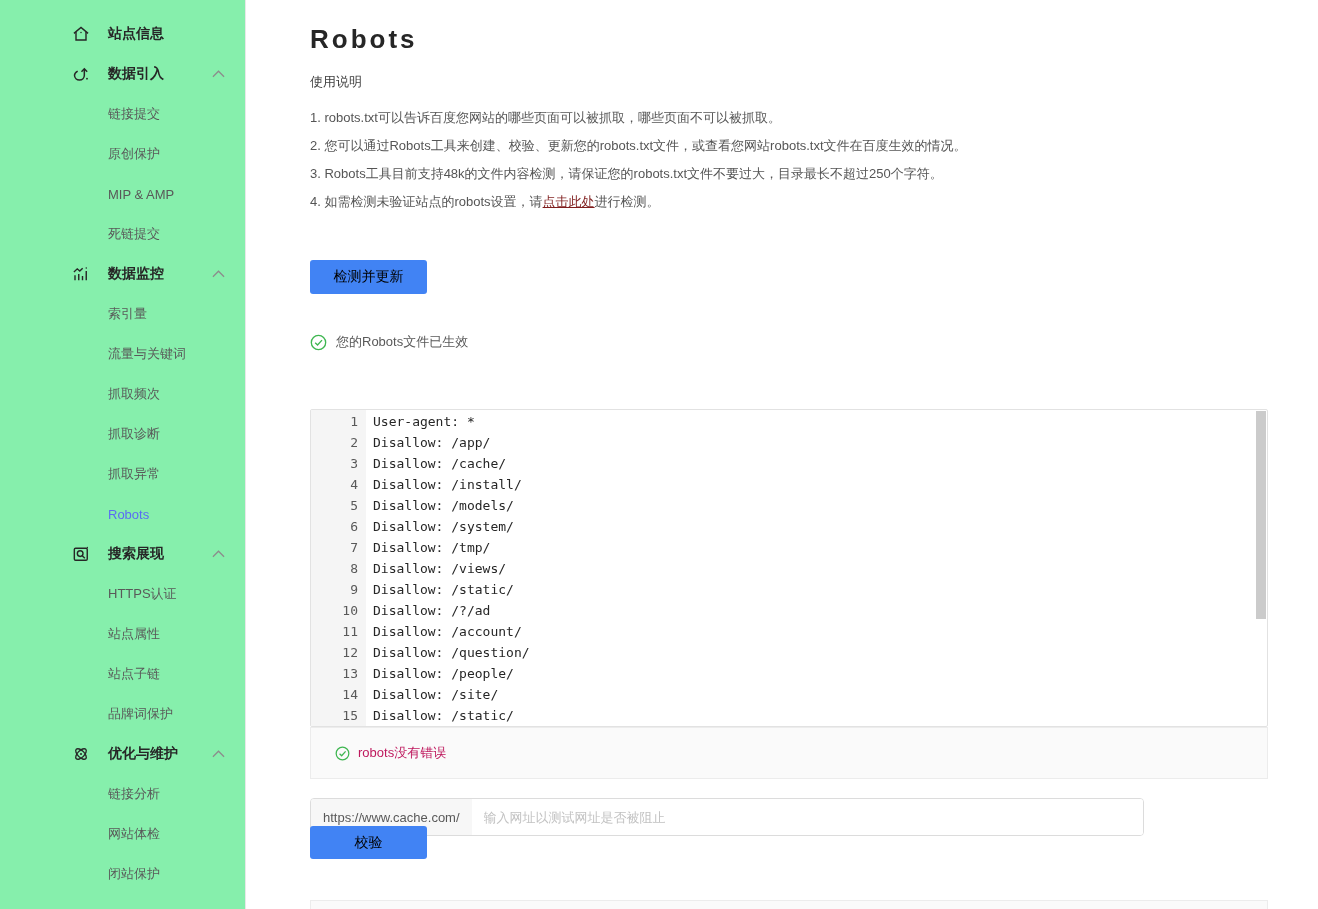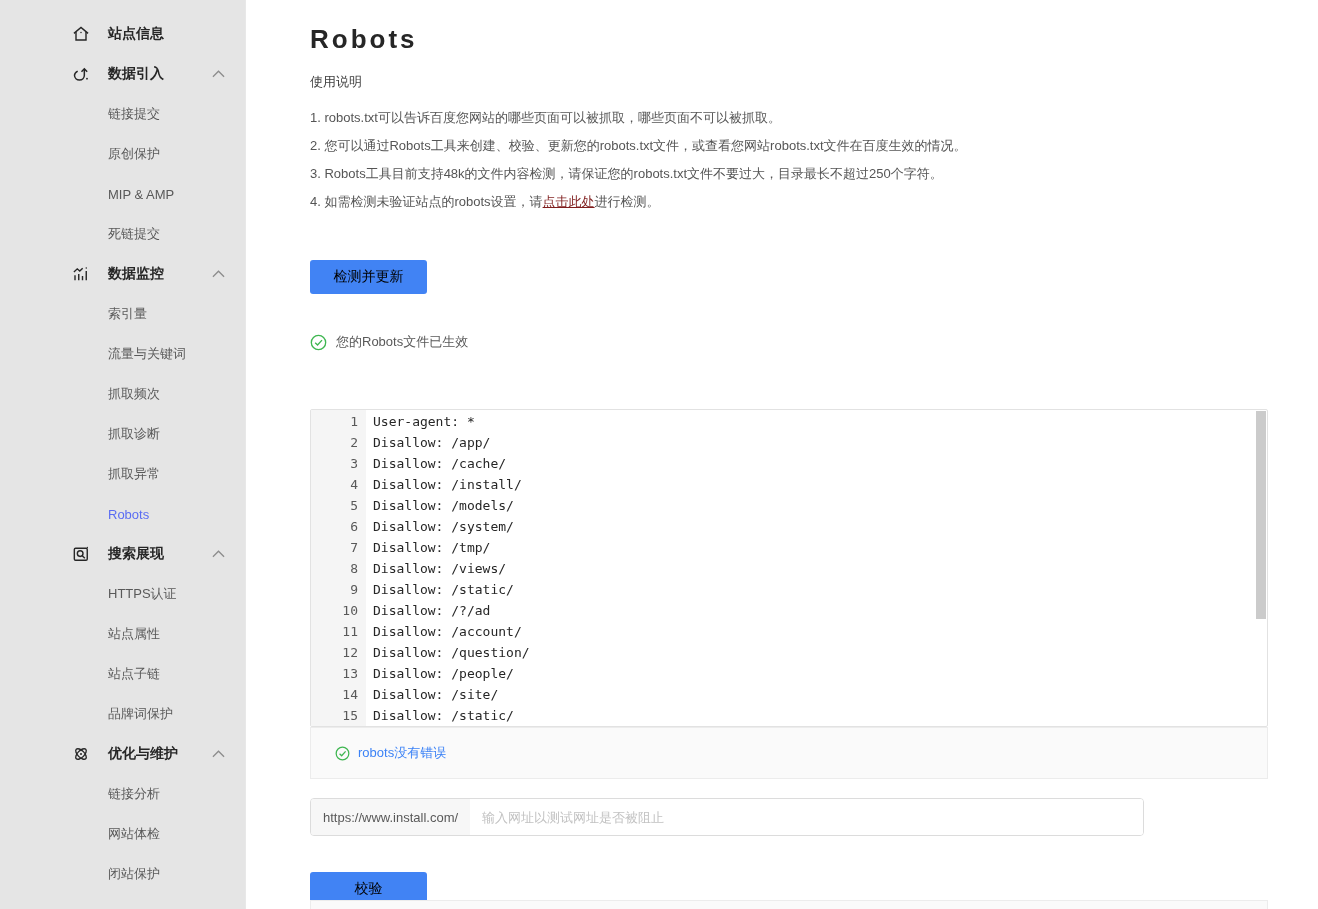--- a/index.html
+++ b/index.html
@@ -2,60 +2,60 @@
 <html><head>
 <meta charset="utf-8">
 <style>
   * { margin:0; padding:0; box-sizing:border-box; }
   html,body { width:1318px; height:909px; overflow:hidden; background:#fff;
     font-family:"Liberation Sans", sans-serif; }
   body { position:relative; }
 
   
   .sidebar { position:absolute; left:0; top:0; width:246px; height:909px;
-    border-right:1px solid #e8e8e8; background:#e5e5e5; padding-top:14px; }
+    border-right:1px solid #e8e8e8; background:#86efac; padding-top:14px; }
   .srow { height:40px; display:flex; align-items:center; padding-left:70px; cursor:pointer; }
   .srow .ic { width:22px; height:20px; display:flex; align-items:center; justify-content:center; margin-right:16px; }
   .sec-label { font-size:14px; font-weight:bold; color:#262626; }
   .chev { margin-left:auto; margin-right:20px; display:flex; align-items:center; }
   .sub { height:40px; display:flex; align-items:center; padding-left:108px;
     font-size:13px; color:#595959; cursor:pointer; }
   .sub.active { color:#5a6cf3; }
 
   
   .main { position:absolute; left:310px; top:0; width:958px; height:909px; }
   .page-title { position:absolute; top:24px; left:0; font-size:26px; font-weight:bold;
     letter-spacing:3px; color:#262626; }
   .usage { position:absolute; top:73px; left:0; font-size:13px; color:#404040; }
   .inst { position:absolute; left:0; font-size:13px; color:#555; }
   .inst a { color:#7f1d1d; text-decoration:underline; cursor:pointer; }
   .i0{top:109px} .i1{top:137px} .i2{top:165px} .i3{top:193px}
 
   .btn { background:#4183f4; color:#000000; font-size:14px; border:none; border-radius:3px;
     width:117px; height:34px; display:flex; align-items:center; justify-content:center; cursor:pointer; }
   .btn-update { position:absolute; top:260px; left:0; }
-  .btn-check  { position:absolute; top:872px; left:0; height:33px; }
+  .btn-check  { position:absolute; top:826px; left:0; height:33px; }
 
   .status-line { position:absolute; top:333px; left:0; display:flex; align-items:center;
     font-size:13px; color:#595959; }
   .status-line .ck { margin-right:9px; display:flex; }
 
   .codeblock { position:absolute; top:409px; left:0; width:958px; height:318px;
     border:1px solid #e2e2e2; border-radius:2px; background:#fff; overflow:hidden; }
   .gutter-bg { position:absolute; left:0; top:0; bottom:0; width:55px; background:#f5f5f5; }
   .code-rows { position:absolute; left:0; top:1px; right:12px; }
   .code-row { display:flex; height:21px; line-height:21px;
     font-family:"DejaVu Sans Mono", monospace; font-size:13px; }
   .code-no { width:55px; text-align:right; padding-right:8px; color:#595959; }
   .code-text { padding-left:7px; color:#262626; white-space:pre; }
   .vscroll { position:absolute; right:1px; top:1px; width:10px; height:208px; background:#cbcbcb; }
 
   .nobar { position:absolute; top:727px; left:0; width:958px; height:52px;
     background:#fafafa; border:1px solid #ececec; display:flex; align-items:center;
-    padding-left:24px; font-size:13px; color:#3b82f6; }
+    padding-left:24px; font-size:13px; color:#be185d; }
   .nobar .ck { margin-right:8px; display:flex; }
 
   .inputgroup { position:absolute; top:798px; left:0; width:834px; height:38px;
     border:1px solid #dcdcdc; border-radius:4px; background:#fff; display:flex; overflow:hidden; }
   .url-prefix { background:#f7f7f7; display:flex; align-items:center; padding:0 12px;
     font-size:13px; color:#595959; white-space:nowrap; }
   .url-input { flex:1; border:none; outline:none; font-size:13px; color:#333; padding:0 12px;
     font-family:"Liberation Sans", sans-serif; }
   .url-input::placeholder { color:#c2c2c2; }
 
@@ -257,20 +257,20 @@
     <span class="ck">
       <svg width="15" height="15" viewBox="0 0 18 18" fill="none" stroke="#3eb650" stroke-width="1.5">
         <circle cx="9" cy="9" r="7.6"></circle>
           <path d="M5.5 9.3 L8 11.7 L12.7 6.5"></path>
       </svg>
     </span>
     <span>robots没有错误</span>
   </div>
 
   <div class="inputgroup">
-    <span class="url-prefix">https://www.install.com/</span>
+    <span class="url-prefix">https://www.cache.com/</span>
     <input class="url-input" type="text" placeholder="输入网址以测试网址是否被阻止" style="">
   </div>
 
   <button class="btn btn-check">校验</button>
 
   <div class="bottombar"></div>
 </main>
 
 </body></html>

